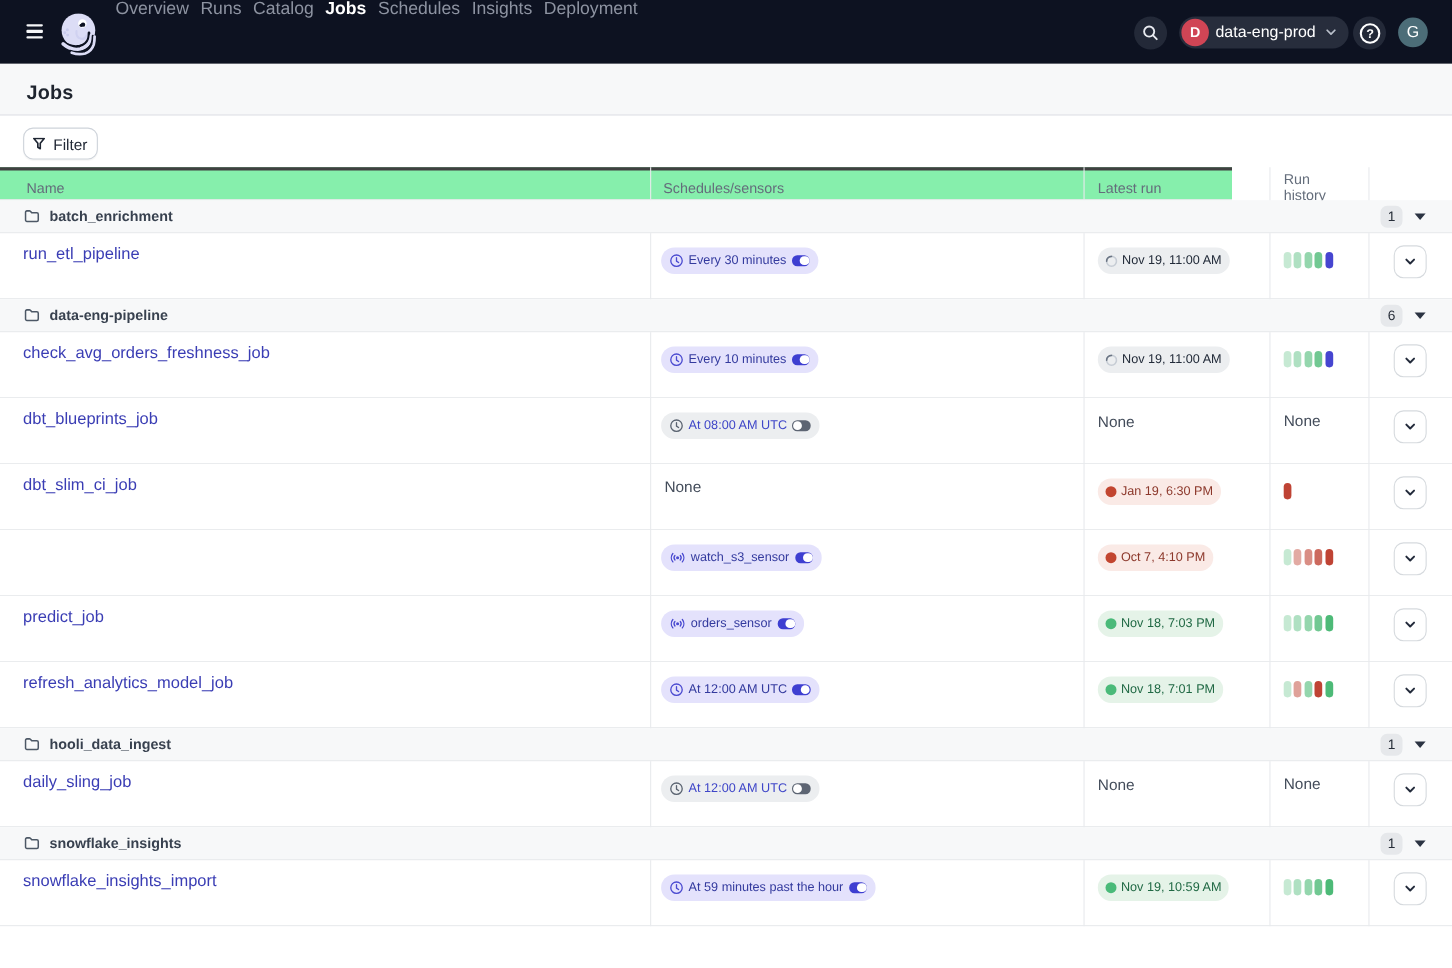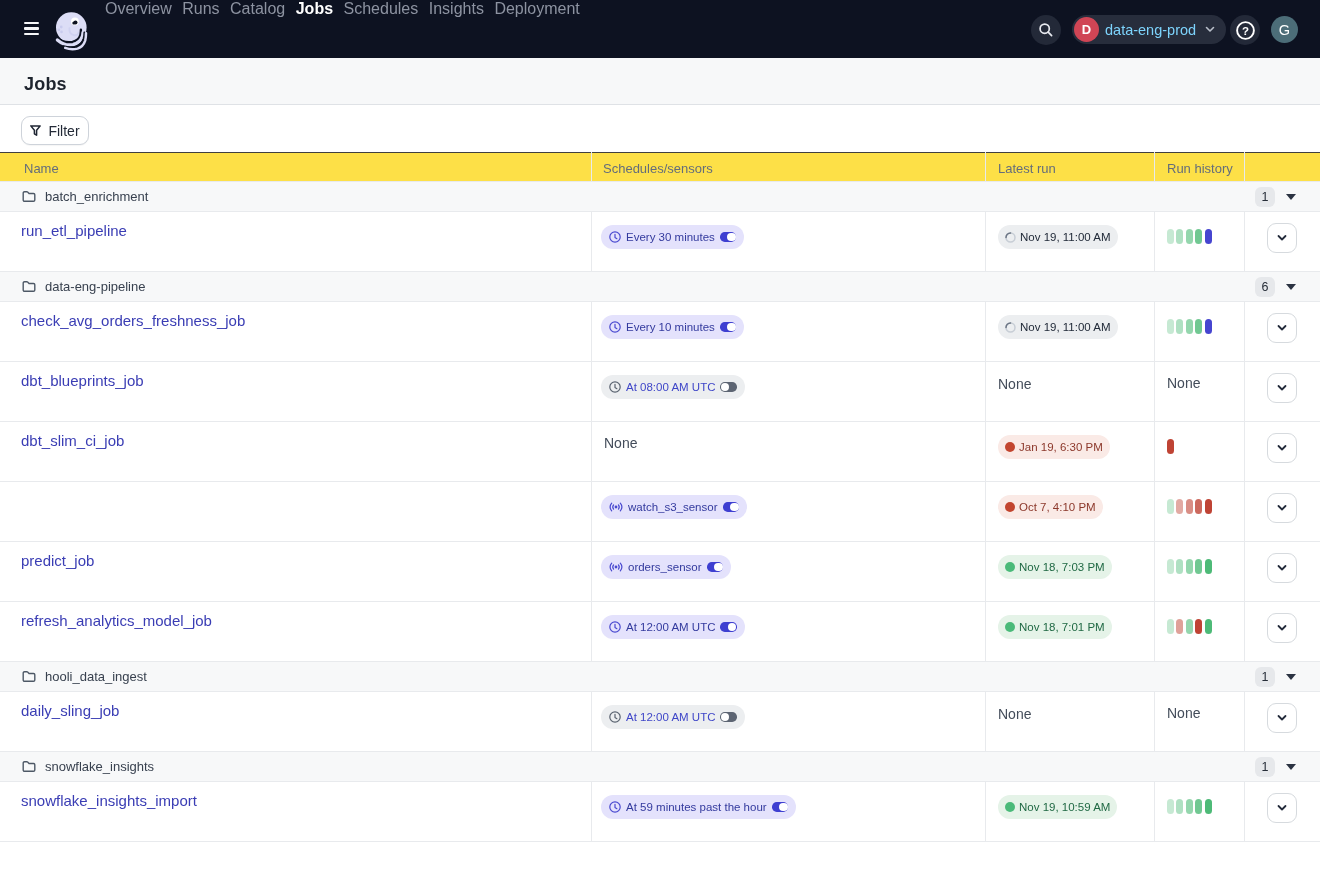--- a/index.html
+++ b/index.html
@@ -5,35 +5,35 @@
 
 .topnav{position:absolute;left:0;top:0;width:1320px;height:58px;background:#0d1221}
 .burger{position:absolute;left:24px;top:22px;width:15px;height:13px;display:flex;flex-direction:column;justify-content:space-between}
 .burger i{display:block;height:2.2px;background:#f5f6f8;border-radius:1px}
 .nav{position:absolute;left:105px;top:0;height:58px;display:flex;align-items:flex-start;gap:10.5px}
 .nv{font-size:16px;color:#8d93a1}
 .nv.act{color:#fff;font-weight:700}
 .schbtn{position:absolute;left:1031px;top:15px;width:30px;height:30px;border-radius:50%;background:#232938;display:flex;align-items:center;justify-content:center}
 .dpill{position:absolute;left:1072px;top:15px;width:154px;height:29px;border-radius:15px;background:#272d3c;display:flex;align-items:center}
 .dred{width:25px;height:25px;border-radius:50%;background:#d04555;margin-left:2px;display:flex;align-items:center;justify-content:center;color:#fff;font-size:13px;font-weight:700}
-.dtext{color:#7dd3fc;font-size:14.5px;margin-left:6px}
+.dtext{color:#ffffff;font-size:14.5px;margin-left:6px}
 .helpc{position:absolute;left:1230px;top:15px;width:30px;height:30px;border-radius:50%;background:#232938;display:flex;align-items:center;justify-content:center}
 .avatar{position:absolute;left:1271px;top:16px;width:27px;height:27px;border-radius:50%;background:#4c6d78;display:flex;align-items:center;justify-content:center;color:#fff;font-size:14.5px}
 
 .titlebar{position:absolute;left:0;top:58px;width:1320px;height:47px;background:#f7f8f9;border-bottom:1px solid #dfe2e6}
 .titlebar h1{position:absolute;left:24px;top:16px;font-size:18px;font-weight:700;color:#1e242e;letter-spacing:.2px}
 .filterbtn{position:absolute;left:21px;top:116px;width:68px;height:29px;border:1px solid #ced3da;border-radius:9px;background:#fff;display:flex;align-items:center;justify-content:center;gap:7px;box-shadow:0 1px 1px rgba(0,0,0,.04)}
 .filterbtn span{font-size:14px;color:#232a37;font-weight:500}
 
-.thead{position:absolute;left:0;top:152px;width:1320px;height:30px;border-top:1px solid #404040;border-bottom:1px solid #e8eaed;background:#fde047}
+.thead{position:absolute;left:0;top:152px;width:1120px;height:30px;border-top:3px solid #404040;border-bottom:1px solid #e8eaed;background:#86efac}
 .th{position:absolute;top:0;height:30px;display:flex;align-items:center;font-size:13px;color:#646d7b}
 .vline{position:absolute;top:152px;width:1px;background:#e8eaed;height:690px}
 .grow{position:absolute;left:0;width:1320px;background:#f7f8f9;border-bottom:1px solid #e8eaed;display:flex;align-items:center;justify-content:space-between;z-index:2}
 .gleft{display:flex;align-items:center;gap:9px;margin-left:22px}
-.gname{font-size:13px;font-weight:400;color:#38414f}
+.gname{font-size:13px;font-weight:700;color:#38414f}
 .gright{display:flex;align-items:center;gap:11px;margin-right:24px}
 .badge{min-width:20px;height:20px;border-radius:6px;background:#e6e8eb;color:#262d38;font-size:12.5px;display:flex;align-items:center;justify-content:center;padding:0 5px}
 .caret{width:0;height:0;border-left:5.5px solid transparent;border-right:5.5px solid transparent;border-top:6.5px solid #2b3342}
 .jrow{position:absolute;left:0;width:1320px;border-bottom:1px solid #e8eaed;background:#fff}
 .c{position:absolute;top:0;height:100%}
 .c1{left:0;width:591px;padding:10px 0 0 21px}
 .c2{left:592px;width:394px;padding:13px 0 0 9px}
 .c3{left:986px;width:168px;padding:13px 0 0 12px}
 .c4{left:1155px;width:89px;padding:12px 0 0 12px}
 .c5{left:1245px;width:75px;padding:11px 0 0 22px}

